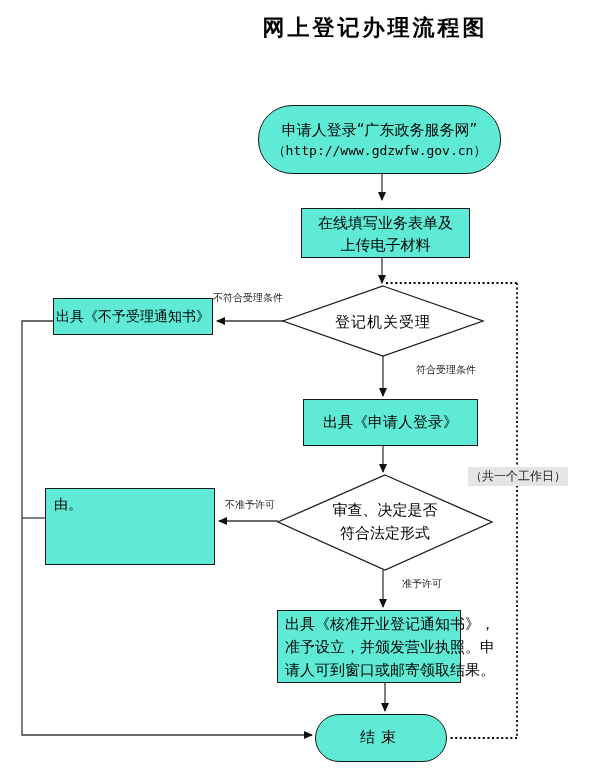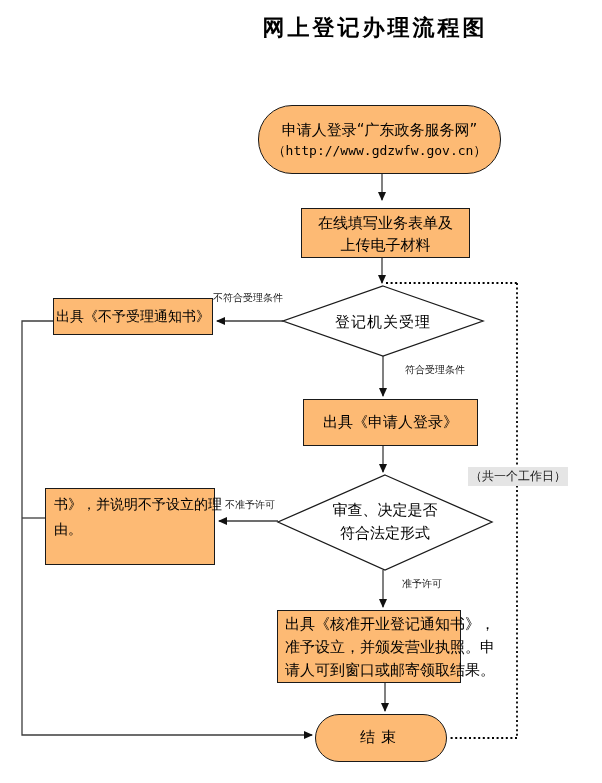--- a/index.html
+++ b/index.html
@@ -6,21 +6,21 @@
   .page{
     position:relative;width:602px;height:783px;background:#ffffff;
     font-family:"DejaVu Sans",sans-serif;color:#000;overflow:hidden;
   }
   .title{
     position:absolute;left:375px;top:13px;transform:translateX(-50%);
     font-size:22px;font-weight:bold;letter-spacing:3px;white-space:nowrap;
     font-family:"DejaVu Serif","DejaVu Sans",serif;
   }
   svg.layer{position:absolute;left:0;top:0;width:602px;height:783px;}
-  .node{position:absolute;box-sizing:border-box;background:#fdba74;border:1.5px solid #1a1a1a;}
+  .node{position:absolute;box-sizing:border-box;background:#5eead4;border:1.5px solid #1a1a1a;}
   .stadium-start{left:258px;top:105px;width:243px;height:69px;border-radius:34px;
     display:flex;flex-direction:column;justify-content:center;align-items:center;}
   .stadium-start .l1{font-size:15px;line-height:22px;white-space:nowrap;}
   .stadium-start .l2{font-size:13px;line-height:20px;white-space:nowrap;
     font-family:"DejaVu Sans Mono",monospace;}
   .rect-fill{left:301px;top:208px;width:169px;height:50px;text-align:center;
     font-size:15px;line-height:22px;padding-top:3px;}
   .rect-accept{left:303px;top:399px;width:175px;height:47px;text-align:center;
     font-size:15px;line-height:44px;white-space:nowrap;}
   .box-reject{left:53px;top:298px;width:160px;height:37px;text-align:center;
@@ -31,21 +31,21 @@
   .rect-approve{left:277px;top:610px;width:184px;height:73px;font-size:15px;
     line-height:23px;padding:2px 0 0 7px;}
   .rect-approve div{white-space:nowrap;}
   .stadium-end{left:315px;top:714px;width:132px;height:48px;border-radius:24px;
     text-align:center;font-size:15px;line-height:45px;letter-spacing:6px;}
   .dtext{position:absolute;text-align:center;font-size:15px;}
   .dtext1{left:283px;top:313px;width:200px;letter-spacing:1px;white-space:nowrap;}
   .dtext2{left:278px;top:499px;width:214px;line-height:23px;}
   .elabel{position:absolute;font-size:10px;color:#1a1a1a;white-space:nowrap;}
   .lab-notmeet{left:213px;top:291px;}
-  .lab-meet{left:405px;top:363px;}
+  .lab-meet{left:416px;top:363px;}
   .lab-notpermit{left:225px;top:498px;}
   .lab-permit{left:402px;top:577px;}
   .lab-duration{left:468px;top:467px;font-size:12px;background:#e5e5e5;padding:1px 2px;}
 </style>
 </head>
 <body>
 
 <div class="page">
 
   <div class="title">网上登记办理流程图</div>
@@ -91,21 +91,20 @@
   <div class="node box-reject">出具《不予受理通知书》</div>
 
   <div class="node rect-accept">出具《申请人登录》</div>
 
   <div class="dtext dtext2">
     <div>审查、决定是否</div>
     <div>符合法定形式</div>
   </div>
 
   <div class="node box-dismiss">
-    <div>书》，并说明不予设立的理</div>
     <div>由。</div>
   </div>
 
   <div class="node rect-approve">
     <div>出具《核准开业登记通知书》，</div>
     <div>准予设立，并颁发营业执照。申</div>
     <div>请人可到窗口或邮寄领取结果。</div>
   </div>
 
   <div class="node stadium-end">结束</div>

